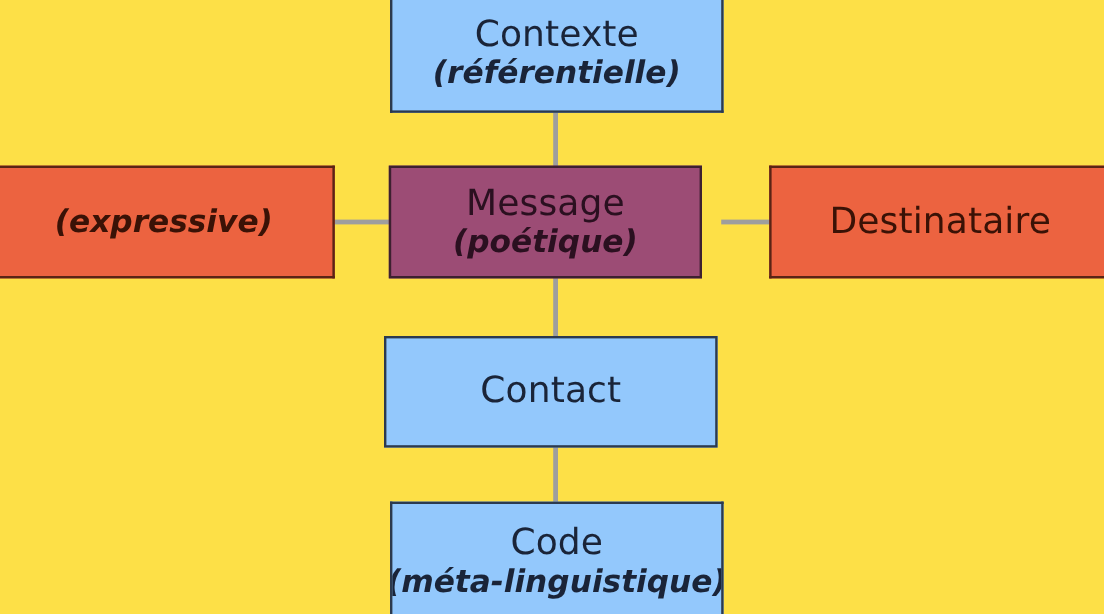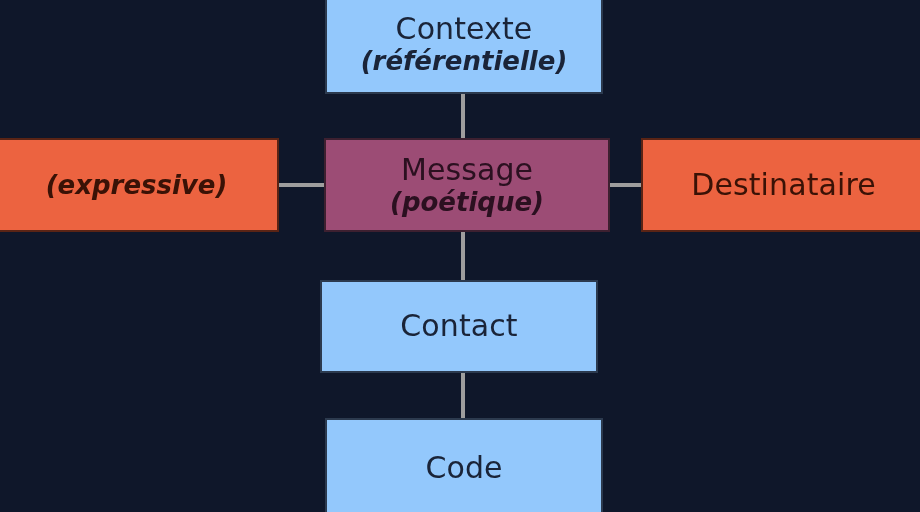--- a/index.html
+++ b/index.html
@@ -10,21 +10,21 @@
   body {
     width: 920px;
     height: 512px;
     overflow: hidden;
     font-family: "DejaVu Sans", "Liberation Sans", sans-serif;
   }
   #diagram {
     position: relative;
     width: 920px;
     height: 512px;
-    background: #0f172a;
+    background: #fde047;
   }
 
   
   .connector {
     position: absolute;
     background: #9e9e9e;
     z-index: 1;
   }
   .connector.v { width: 4px; }
   .connector.h { height: 4px; }
@@ -96,30 +96,31 @@
 
   <div class="node blue clip-top" style="left:325px; top:-4px; width:278px; height:98px;">
     <span class="title">Contexte</span>
     <span class="func">(référentielle)</span>
   </div>
 
   <div class="node orange clip-left" style="left:-4px; top:138px; width:283px; height:94px;">
     <span class="func">(expressive)</span>
   </div>
 
-  <div class="node purple" style="left:324px; top:138px; width:286px; height:94px;">
+  <div class="node purple" style="left:324px; top:138px; width:261px; height:94px;">
     <span class="title">Message</span>
     <span class="func">(poétique)</span>
   </div>
 
   <div class="node orange clip-right" style="left:641px; top:138px; width:283px; height:94px;">
     <span class="title">Destinataire</span>
   </div>
 
   <div class="node blue" style="left:320px; top:280px; width:278px; height:93px;">
     <span class="title">Contact</span>
   </div>
 
   <div class="node blue clip-bottom" style="left:325px; top:418px; width:278px; height:98px;">
     <span class="title">Code</span>
+    <span class="func">(méta-linguistique)</span>
   </div>
 
 </div>
 
 </body></html>

